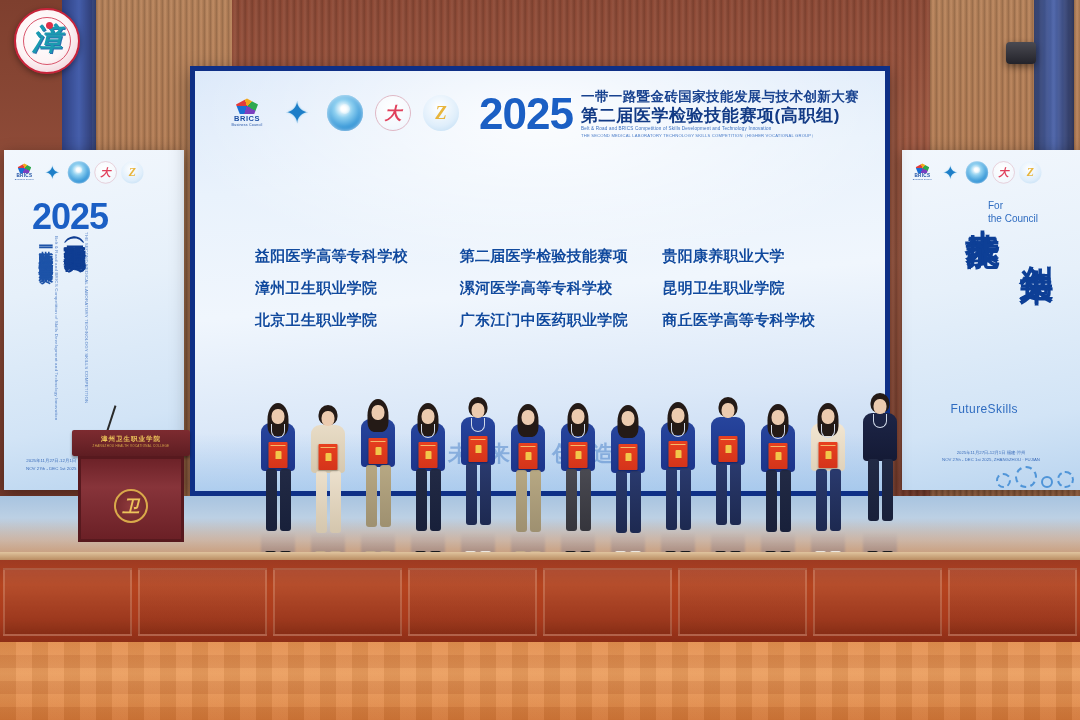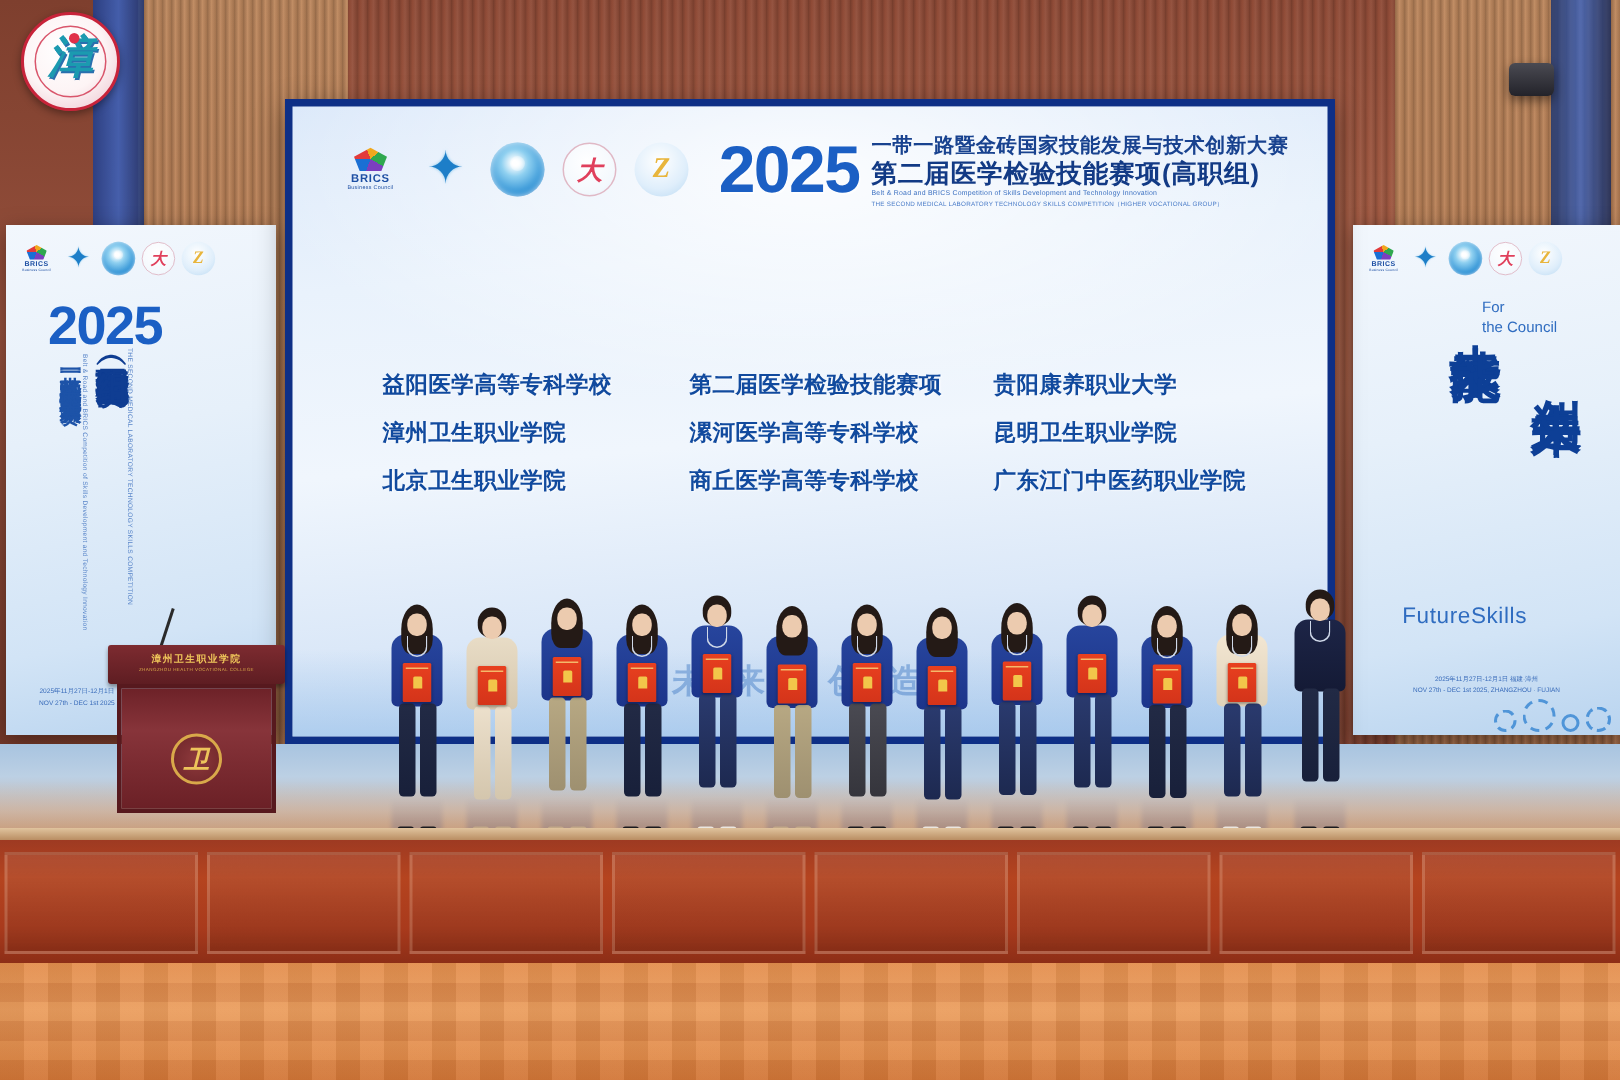--- a/index.html
+++ b/index.html
@@ -183,21 +183,21 @@
   .bl-v2 { left:56px; top:80px; font-size:22px; height:246px; color:#0f3d92; letter-spacing:0px;}
   .bl-ven { position:absolute; writing-mode:vertical-rl; left:50px; top:86px; font-size:4.4px;
     color:#5a86c9; height:236px; letter-spacing:.2px;}
   .bl-ven2 { position:absolute; writing-mode:vertical-rl; left:80px; top:82px; font-size:4.4px;
     color:#5a86c9; height:236px; letter-spacing:.2px;}
   .bl-date { position:absolute; left:22px; bottom:18px; font-size:4.4px; color:#3a6cba; line-height:1.7; text-align:center;}
 
   .br-v1 { right:74px; top:52px; font-size:34px; color:#0d3f96; letter-spacing:2px; height:210px;}
   .br-v2 { right:20px; top:88px; font-size:34px; color:#0d3f96; letter-spacing:2px; height:230px;}
   .br-en1 { position:absolute; right:28px; top:50px; font-size:10px; color:#2f6cc0; line-height:1.25; text-align:left; width:64px;margin-left:39px;}
-  .br-en2 { position:absolute; right:62px; top:252px; font-size:15px; color:#2f6cc0; letter-spacing:.4px;}
+  .br-en2 { position:absolute; right:62px; top:252px; font-size:12px; color:#2f6cc0; letter-spacing:.4px;}
   .br-date { position:absolute; left:0; right:0; bottom:26px; font-size:4.3px; color:#3a6cba; line-height:1.8; text-align:center;}
   .br-gears { position:absolute; right:6px; bottom:2px; display:flex; gap:4px; align-items:flex-end; opacity:.75;}
   .gear { border-radius:50%; border:2.5px dashed #2b7fd0; }
   .g1{width:15px;height:15px;} .g2{width:22px;height:22px;} .g3{width:12px;height:12px; border-style:solid;}
   .g4{width:17px;height:17px;}
 
   
   .podium { position:absolute; left:72px; top:430px; width:118px; height:112px; }
   .podium-top {
     position:absolute; left:0; top:0; width:118px; height:26px;
@@ -425,22 +425,22 @@
 
 
       <div class="school-grid">
         <div class="school-name">益阳医学高等专科学校</div>
         <div class="school-name">第二届医学检验技能赛项</div>
         <div class="school-name">贵阳康养职业大学</div>
         <div class="school-name">漳州卫生职业学院</div>
         <div class="school-name">漯河医学高等专科学校</div>
         <div class="school-name">昆明卫生职业学院</div>
         <div class="school-name">北京卫生职业学院</div>
+        <div class="school-name">广东江门中医药职业学院</div>
         <div class="school-name">商丘医学高等专科学校</div>
-        <div class="school-name">广东江门中医药职业学院</div>
       </div>
 
       <div class="led-footer-band"></div>
       <div class="led-bottom-text">未来 创造</div>
     </div>
   </div>
 
   <div class="stage-floor"></div>
   <div class="stage-floor-sheen"></div>
 

